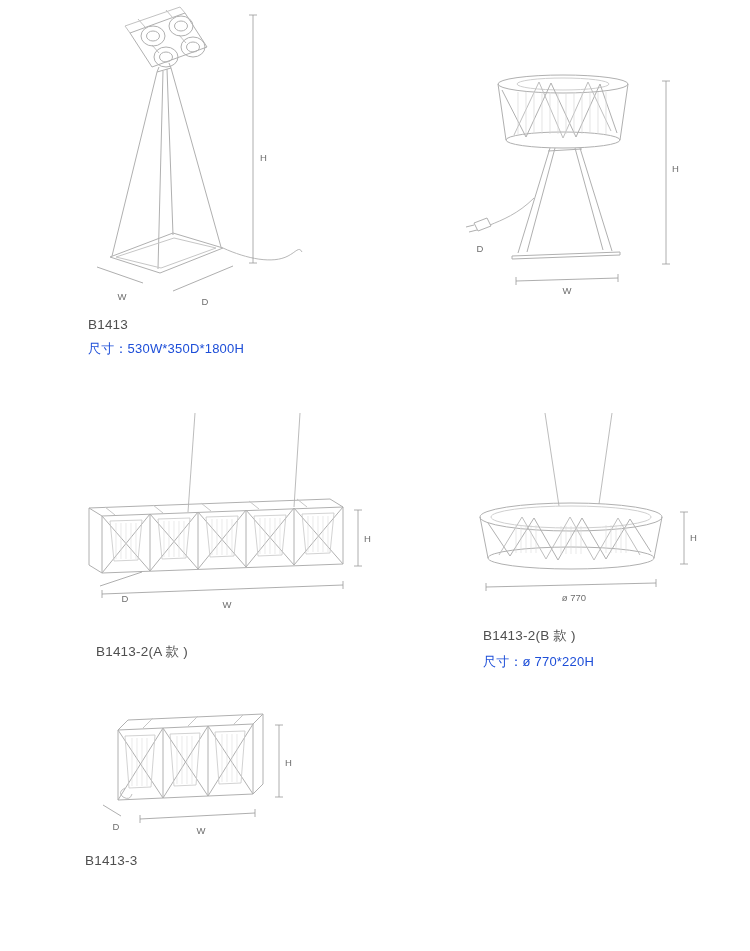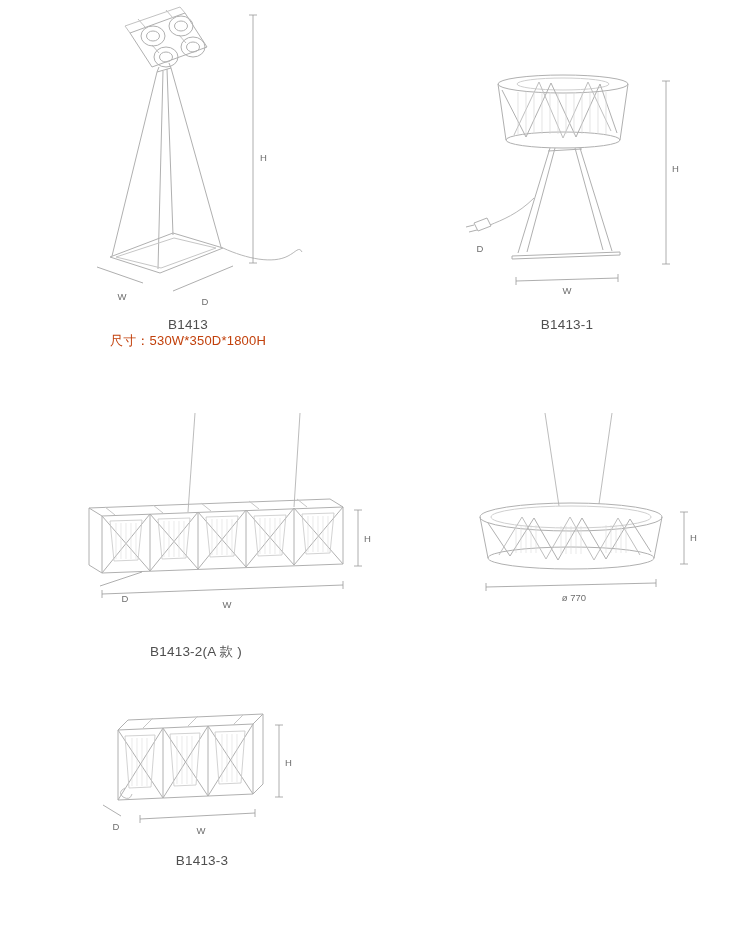--- a/index.html
+++ b/index.html
@@ -6,23 +6,23 @@
   html,body { background:#ffffff; }
   body {
     width:750px; height:951px;
     font-family:"Liberation Sans", sans-serif;
   }
   .canvas {
     position:relative; width:750px; height:951px;
     background:#ffffff; overflow:hidden;
   }
   .drawing { position:absolute; }
-  .caption { position:absolute; text-align:center; color:#4f4f4f; }
+  .caption { position:absolute; color:#4f4f4f; }
   .product-name { font-size:13.5px; letter-spacing:.2px; }
-  .product-size { font-size:13px; letter-spacing:.2px; color:#c2410c; }
+  .product-size { font-size:13px; margin-top:8px; letter-spacing:.2px; color:#1d4ed8; }
   svg text {
     font-family:"Liberation Sans", sans-serif;
     font-size:9.5px; fill:#6e6e6e;
   }
 </style>
 </head>
 <body>
 
 <div class="canvas">
 
@@ -193,25 +193,28 @@
     <text x="106" y="126" text-anchor="middle">W</text>
     <text x="21" y="122" text-anchor="middle">D</text>
   </svg>
 
   <div class="caption" style="left:88px; top:317px; width:200px;">
     <div class="product-name">B1413</div>
     <div class="product-size">尺寸：530W*350D*1800H</div>
   </div>
 
   <div class="caption" style="left:467px; top:317px; width:200px;">
-    <div class="product-name">B1413-1</div>
   </div>
 
   <div class="caption" style="left:96px; top:643px; width:200px;">
     <div class="product-name">B1413-2(A 款 )</div>
   </div>
 
-
-  <div class="caption" style="left:102px; top:853px; width:200px;">
+  <div class="caption" style="left:483px; top:627px; width:200px;">
+    <div class="product-name">B1413-2(B 款 )</div>
+    <div class="product-size">尺寸：ø 770*220H</div>
+  </div>
+
+  <div class="caption" style="left:85px; top:853px; width:200px;">
     <div class="product-name">B1413-3</div>
   </div>
 
 </div>
 
 </body></html>

